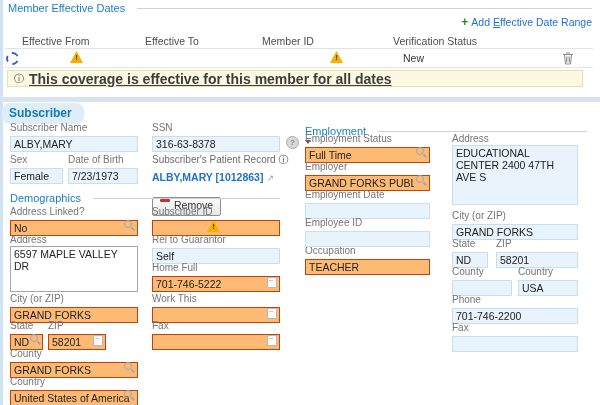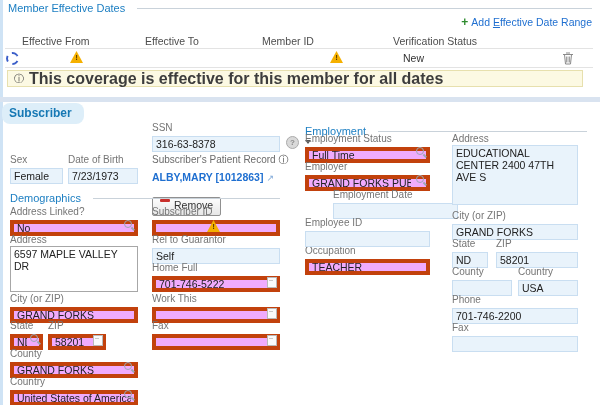--- a/index.html
+++ b/index.html
@@ -7,21 +7,21 @@
         font-family:"Liberation Sans",sans-serif;overflow:hidden;}
   .left-border{position:absolute;left:0;top:0;width:3px;height:405px;background:#cfe3f5;}
 
   
   .hdr{display:flex;align-items:center;gap:12px;color:#1b7ec2;font-size:11px;}
   .hdr .rule{flex:1;height:1px;background:#c9d2da;}
 
   .lab{font-size:10px;color:#757575;height:11px;line-height:11px;white-space:nowrap;}
 
   .ibox{position:relative;margin-top:1px;}
-  .inp{box-sizing:border-box;width:100%;height:16px;border:4px solid #c2410c;background:#f0abfc;
+  .inp{box-sizing:border-box;width:100%;height:16px;border:1px solid #c2410c;background:#fdba74;
        font-family:"Liberation Sans",sans-serif;font-size:10.5px;color:#222;padding:1px 3px;outline:none;}
   .ro .inp{background:#e9f3fb;border:1px solid #c9def1;}
   .ta{box-sizing:border-box;width:100%;border:1px solid #a7a7a7;background:#fff;resize:none;
       font-family:"Liberation Sans",sans-serif;font-size:10.5px;color:#222;padding:1px 3px;outline:none;}
   .ro .ta{background:#e9f3fb;border:1px solid #c9def1;}
   .f{position:absolute;}
 
   
   .icon-search{position:absolute;right:3px;top:2px;width:11px;height:11px;cursor:pointer;}
   .icon-search::before{content:"";position:absolute;left:0;top:0;width:6px;height:6px;
@@ -42,21 +42,21 @@
        border:1px solid #ababab;color:#8a8a8a;font-size:8px;font-weight:bold;text-align:center;line-height:11px;}
   .caret{display:inline-block;width:0;height:0;border-left:3px solid transparent;
        border-right:3px solid transparent;border-top:4px solid #555;vertical-align:middle;margin-left:4px;}
   .minus{display:inline-block;width:10px;height:3px;background:#c9302c;border-radius:1px;margin-right:4px;vertical-align:middle;}
 
   
   .cols{position:absolute;left:0;right:0;font-size:10.5px;color:#4d4d4d;}
   .row-sep{position:absolute;left:5px;right:7px;height:1px;background:#e3e3e3;}
   .notice{position:absolute;left:7px;width:576px;height:17px;background:#fcf9e3;border:1px solid #e7e0ae;
        display:flex;align-items:center;gap:5px;padding-left:6px;box-sizing:border-box;}
-  .notice b{font-size:16px;color:#3d3d3d;}
+  .notice b{font-size:14px;color:#3d3d3d;text-decoration:underline;}
 
   .divband{position:absolute;left:0;width:600px;height:5px;background:#d9e3f0;}
   .pill{position:absolute;background:#ddeef9;border-radius:8px;color:#1678b4;font-weight:bold;
        font-size:12px;padding:3px 12px 4px 7px;}
 
   .addlink{position:absolute;right:8px;top:15px;font-size:10.5px;color:#1f6fd0;cursor:pointer;white-space:nowrap;}
   .addlink .plus{color:#2e8b2e;font-weight:bold;font-size:12px;margin-right:3px;}
   .u{text-decoration:underline;}
 
   .linktext{font-size:10.5px;color:#1f6fd0;font-weight:bold;cursor:pointer;white-space:nowrap;}
@@ -106,20 +106,24 @@
   <div class="notice" style="top:70px;">
     <span class="icon-info">ⓘ</span>
     <b>This coverage is effective for this member for all dates</b>
   </div>
 
   <div class="divband" style="top:97px;"></div>
 
   <div class="section">
     <div class="pill" style="left:2px;top:6px;">Subscriber</div>
 
+    <div class="f" style="left:10px;top:25px;width:128px;">
+      <div class="lab">Subscriber Name</div>
+      <div class="ibox ro"><input class="inp" readonly="" value="ALBY,MARY" style=""></div>
+    </div>
 
     <div class="f" style="left:152px;top:25px;width:128px;">
       <div class="lab">SSN</div>
       <div class="ibox ro"><input class="inp" readonly="" value="316-63-8378" style=""></div>
     </div>
     <span class="icon-help" style="position:absolute;left:286px;top:39px;">?</span>
     <span class="caret" style="position:absolute;left:301px;top:43px;"></span>
 
     <div class="f" style="left:10px;top:57px;width:53px;">
       <div class="lab">Sex</div>
@@ -212,21 +216,21 @@
     </div>
 
     <div class="f" style="left:305px;top:36px;width:125px;">
       <div class="lab">Employment Status</div>
       <div class="ibox"><input class="inp" value="Full Time" style=""><span class="icon-search"></span></div>
     </div>
     <div class="f" style="left:305px;top:64px;width:125px;">
       <div class="lab">Employer</div>
       <div class="ibox"><input class="inp" style="padding-right: 15px;" value="GRAND FORKS PUBLIC SC..."><span class="icon-search"></span></div>
     </div>
-    <div class="f" style="left:305px;top:92px;width:125px;margin-left:28px;">
+    <div class="f" style="left:305px;top:92px;width:125px;">
       <div class="lab">Employment Date</div>
       <div class="ibox ro"><input class="inp" readonly="" value="" style=""></div>
     </div>
     <div class="f" style="left:305px;top:148px;width:125px;">
       <div class="lab">Occupation</div>
       <div class="ibox"><input class="inp" value="TEACHER" style=""></div>
     </div>
     <div class="f" style="left:305px;top:120px;width:125px;">
       <div class="lab">Employee ID</div>
       <div class="ibox ro"><input class="inp" readonly="" value="" style=""></div>

